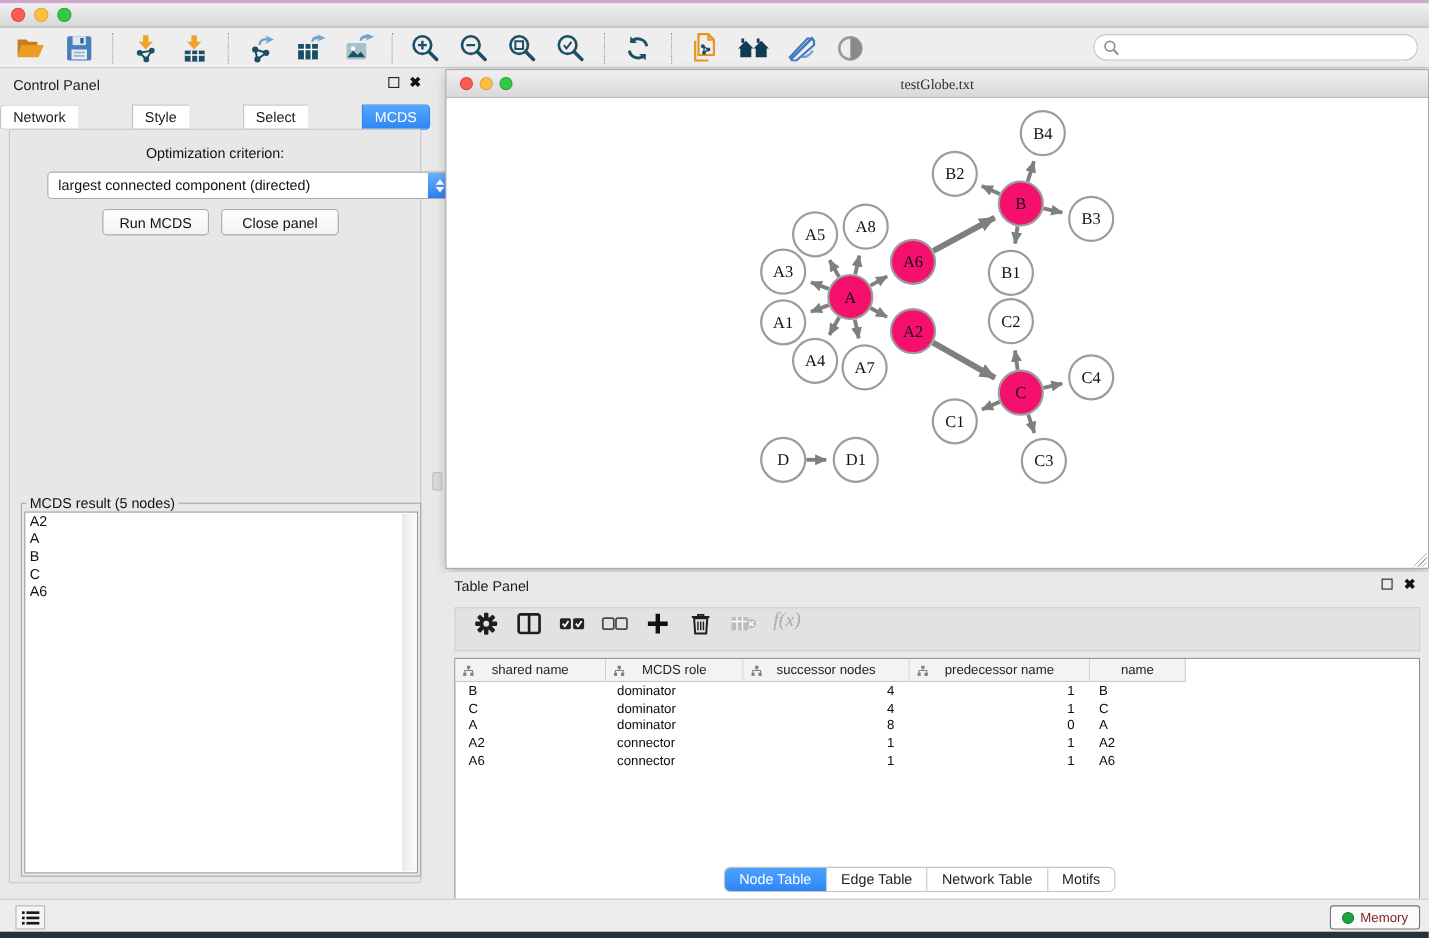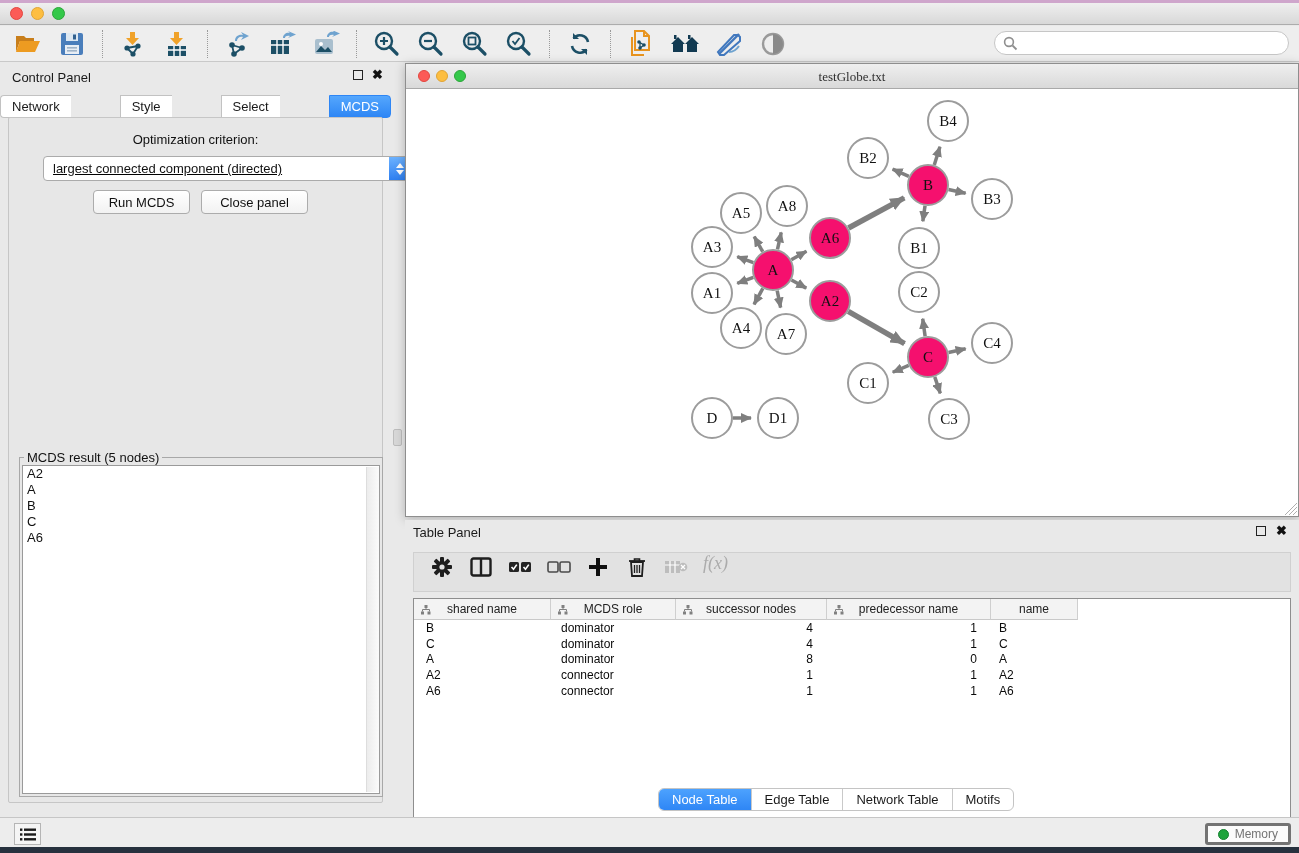--- a/index.html
+++ b/index.html
@@ -39,21 +39,21 @@
   .cp-tab { font-size:13px; padding:3px 11px; background:#fff; color:#1A1A1A;
             border:1px solid #C2C2C2; border-right:none; }
   .cp-tab:first-child { border-radius:4px 0 0 4px; }
   .cp-tab:last-child  { border-radius:0 4px 4px 0; border-right:1px solid #C2C2C2; }
   .cp-tab.active { background:linear-gradient(#55A7FD,#2E86F5); color:#fff; border-color:#2E86F5; }
 
   .cp-body { position:absolute; left:8px; top:55px; width:375px; height:686px;
              background:#E7E7E7; border:1px solid #C6C6C6; border-radius:2px; }
   .opt-label { position:absolute; left:0; width:100%; top:14px; text-align:center; font-size:13px; color:#111; }
   .cp-select { position:absolute; left:34px; top:38px; width:368px; height:25px; background:#fff;
-               border:1px solid #ABABAB; border-radius:4px; display:flex; align-items:center; overflow:hidden;text-decoration:underline; }
+               border:1px solid #ABABAB; border-radius:4px; display:flex; align-items:center; overflow:hidden; }
   .cp-select .sel-text { flex:1; font-size:13px; color:#111; padding-left:9px; white-space:nowrap; }
   .stepper { width:21px; height:100%; background:linear-gradient(#6CB2FF,#2E7FF0); border-radius:0 4px 4px 0;
              display:flex; flex-direction:column; align-items:center; justify-content:center; gap:2px; }
   .stepper .tri-up { width:0; height:0; border-left:4px solid transparent; border-right:4px solid transparent; border-bottom:5px solid #fff; }
   .stepper .tri-dn { width:0; height:0; border-left:4px solid transparent; border-right:4px solid transparent; border-top:5px solid #fff; }
   .cp-btn { position:absolute; top:72px; height:24px; background:linear-gradient(#FFFFFF,#F2F2F2);
             border:1px solid #ACACAC; border-radius:4px; font-size:13px; color:#111;
             display:flex; align-items:center; justify-content:center; }
   .cp-btn.run { left:84px; width:97px; }
   .cp-btn.closep { left:192px; width:107px; }
@@ -117,22 +117,22 @@
              display:flex; align-items:center; }
   .eng-tab:last-child { border-right:none; }
   .eng-tab.active { background:linear-gradient(#4DA2FE,#2E86F5); color:#fff; }
 
   
   .statusbar { position:absolute; left:0; top:817px; width:1299px; height:30px; background:#EDEDED;
                border-top:1px solid #C6C6C6; }
   .list-btn { position:absolute; left:14px; top:5px; width:27px; height:22px; background:#F5F5F5;
               border:1px solid #B5B5B5; display:flex; align-items:center; justify-content:center; }
   .memory-btn { position:absolute; right:8px; top:5px; height:22px; padding:0 10px; background:#FBFBFB;
-                border:3px solid #737373; border-radius:3px; display:flex; align-items:center; gap:6px;
-                font-size:12px; color:#737373; }
+                border:1px solid #737373; border-radius:3px; display:flex; align-items:center; gap:6px;
+                font-size:12px; color:#7f1d1d; }
   .mem-dot { width:11px; height:11px; border-radius:50%; background:#1EA33C; border:1px solid #168030; }
   .bottom-strip { position:absolute; left:0; top:847px; width:1299px; height:6px; background:#27313E; }
 </style>
 </head>
 <body>
 
 <div id="root">
 
   <div class="top-strip"></div>
 

